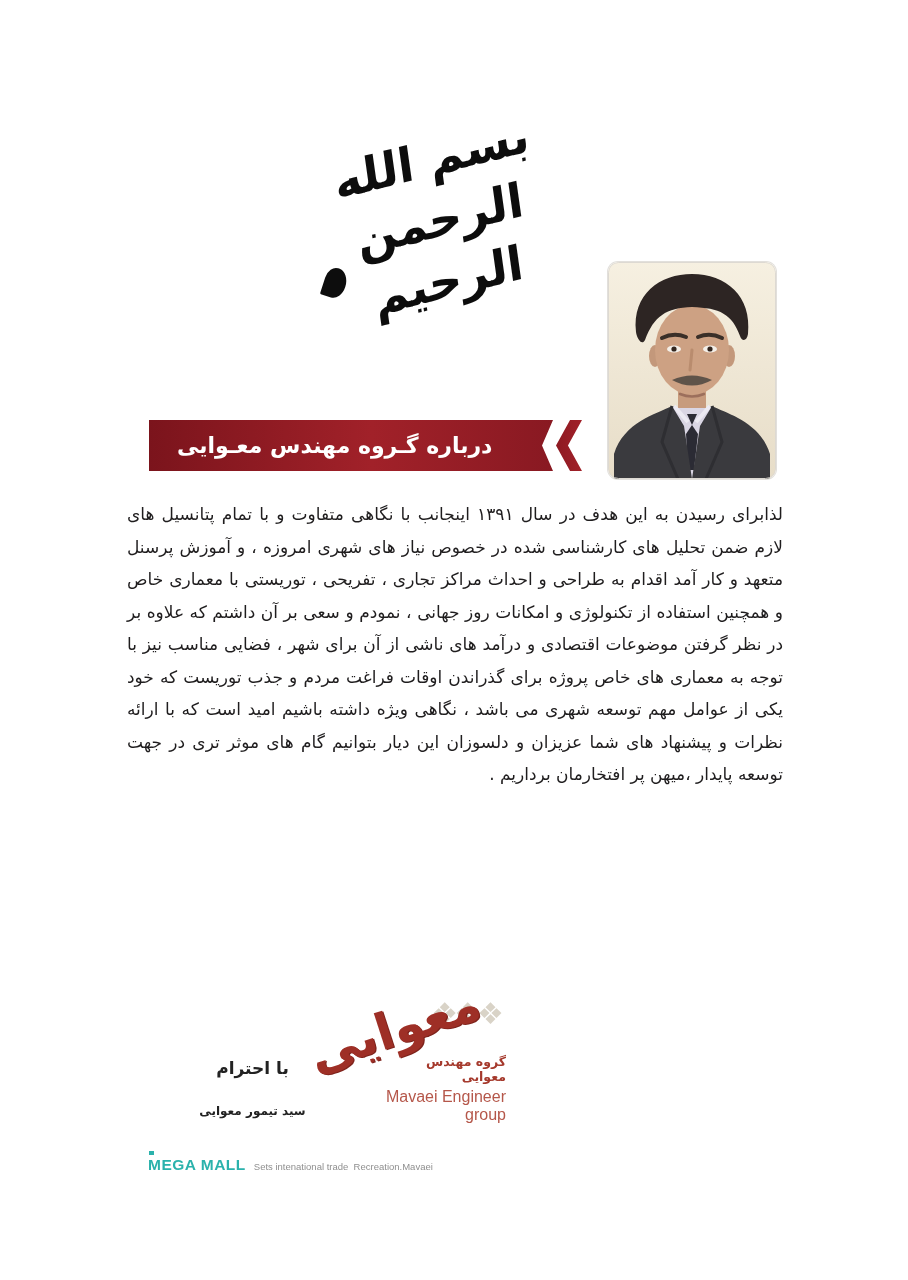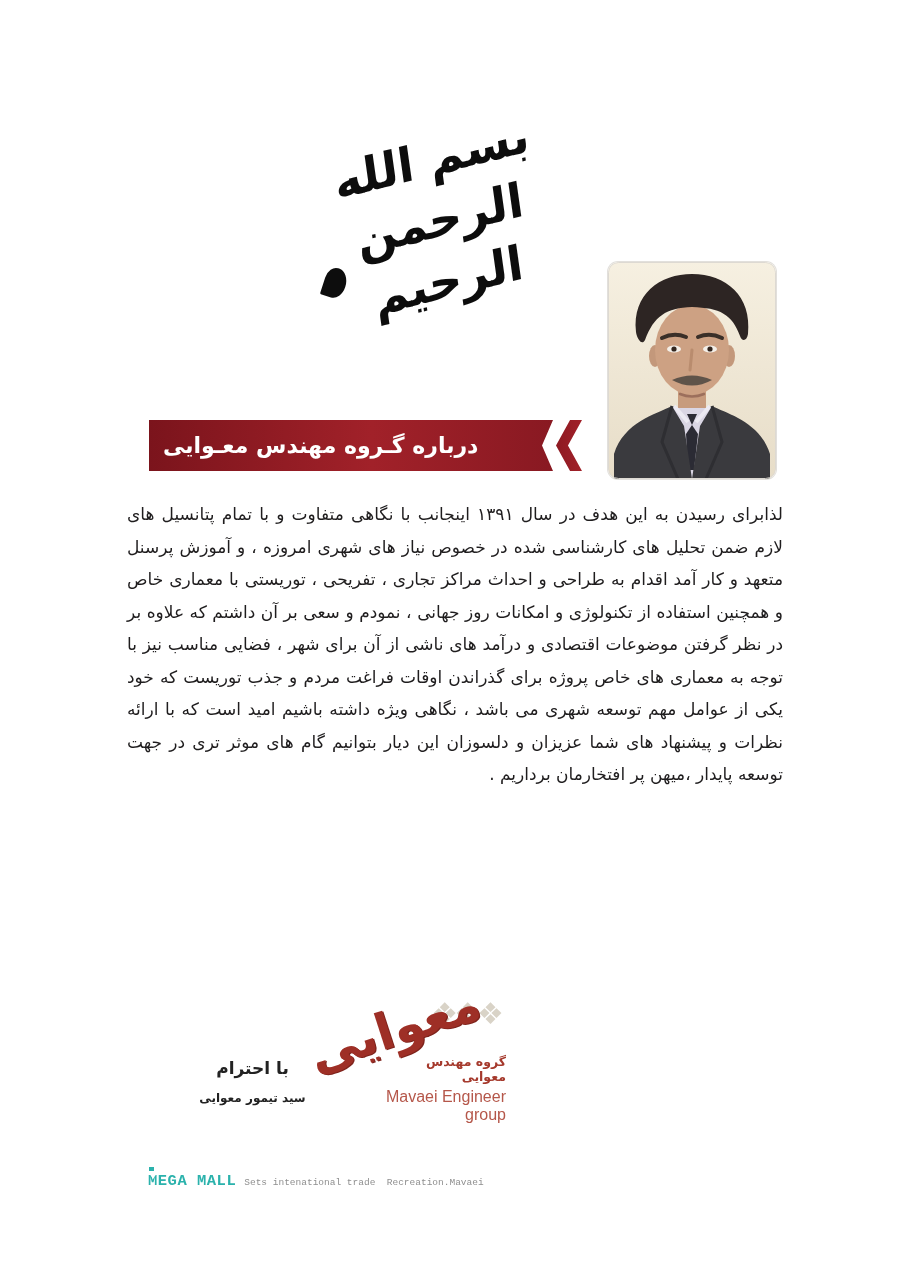--- a/index.html
+++ b/index.html
@@ -53,21 +53,21 @@
     clip-path: polygon(0 0, 100% 0, calc(100% - 11px) 50%, 100% 100%, 0 100%);
     display: flex;
     align-items: center;
     justify-content: flex-end;
     direction: rtl;
   }
   .banner-title {
     color: #ffffff;
     font-size: 22px;
     font-weight: bold;
-    padding-left: 14px; 
+    padding-left: 28px; 
     letter-spacing: 0.5px;
     white-space: nowrap;
   }
   .banner-chevron {
     position: absolute;
     left: 556px; top: 420px;
     width: 26px; height: 51px;
     background: linear-gradient(to right, #8e1a22, #a12129);
     clip-path: polygon(54% 0, 100% 0, 46% 50%, 100% 100%, 54% 100%, 0 50%);
   }
@@ -87,21 +87,21 @@
 
   
   .signature {
     position: absolute;
     left: 160px; top: 1058px;
     width: 185px;
     direction: rtl;
     text-align: center;
     color: #222222;
   }
-  .signature .salutation { font-size: 17px; font-weight: bold; margin-bottom: 13px; }
+  .signature .salutation { font-size: 17px; font-weight: bold; margin-bottom: 26px; }
   .signature .name { font-size: 12px; font-weight: bold; }
 
   
   .logo {
     position: absolute;
     left: 340px; top: 988px;
     width: 170px; height: 150px;
   }
   .logo-crown {
     position: absolute; right: 10px; top: 8px;
@@ -121,22 +121,21 @@
     width: 126px; text-align: right; margin-top: 46px;
   }
   .logo-fa { direction: rtl; color: #a5392c; font-size: 12.5px; font-weight: bold; }
   .logo-en { color: #b5574a; font-size: 16px; margin-top: 4px; text-align: right; font-family: "Liberation Sans", sans-serif; }
 
   
   .footer {
     position: absolute;
     left: 148px; top: 1156px;
     display: flex; align-items: baseline; gap: 8px;
-    font-family: Liberation Mono, monospace;
-    margin-top: 16px;
+    font-family: Liberation Sans, sans-serif;
   }
   .brand { color: #2bb2ac; font-size: 15.5px; font-weight: bold; letter-spacing: 0.5px; white-space: nowrap; }
   .brand-m { position: relative; display: inline-block; }
   .brand-m::after {          
     content: ''; position: absolute; top: 1px; left: 50%;
     transform: translateX(-50%);
     border-left: 4px solid transparent; border-right: 4px solid transparent;
     border-top: 6px solid #ffffff;
   }
   .brand-m::before {         

